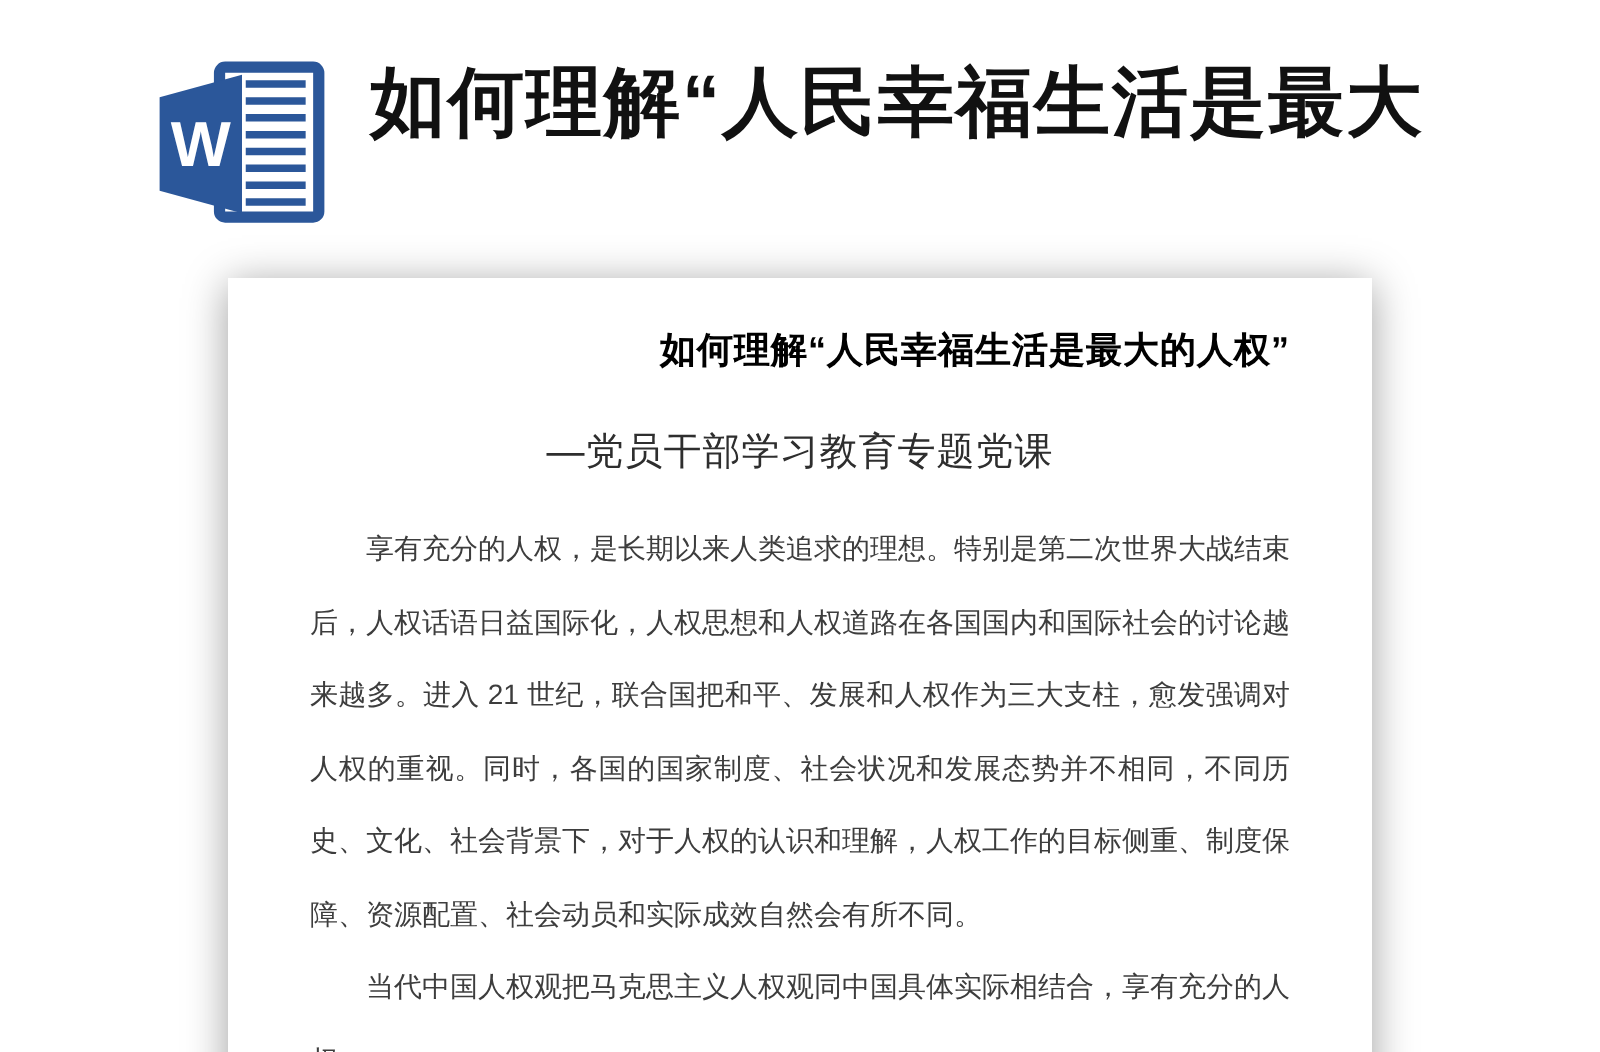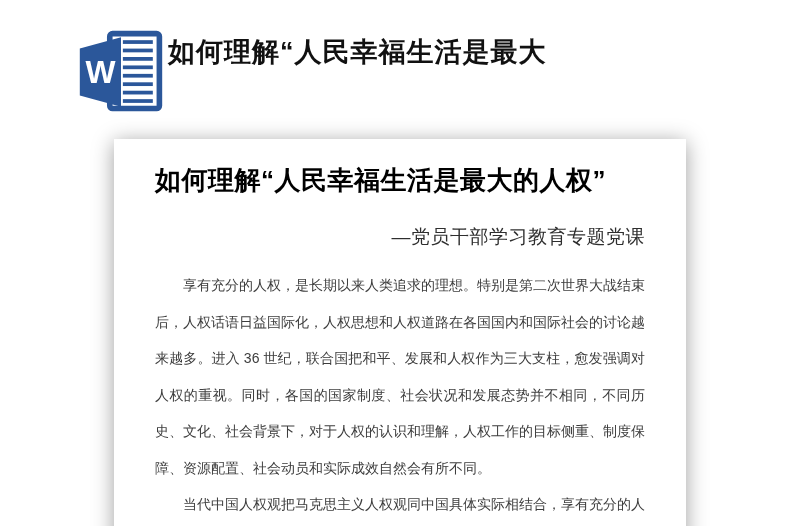--- a/index.html
+++ b/index.html
@@ -2,32 +2,32 @@
 <html><head>
 <meta charset="utf-8">
 <style>
   * { margin:0; padding:0; box-sizing:border-box; }
   html,body { width:800px; height:526px; overflow:hidden; background:#ffffff;
               font-family:"Liberation Sans", sans-serif; }
 
   
   .header { display:flex; align-items:flex-start; padding:26px 40px 0 74px; }
   .word-icon { width:94px; height:88px; flex:none; margin-top:2px; }
-  .header-title { margin-top:2px; font-weight:700; color:#111111;
-                  font-size:27px; line-height:48px; letter-spacing:1px; }
+  .header-title { margin-left:17px; margin-top:2px; font-weight:700; color:#111111;
+                  font-size:38px; line-height:48px; letter-spacing:1px; }
   .header-title .line { display:block; white-space:nowrap; }
 
   
   .preview-area { width:100%; }
   .doc-page { width:572px; margin:23px auto 0; background:#ffffff;
               box-shadow:0 3px 20px rgba(0,0,0,0.38);
               padding:22px 41px 40px; height:620px; }
-  .doc-title { text-align:left; font-size:26px; font-weight:700; color:#000000;
+  .doc-title { text-align:right; font-size:18px; font-weight:700; color:#000000;
                letter-spacing:0.5px; padding-top:2px; }
-  .doc-subtitle { text-align:right; font-size:19px; font-weight:400; color:#2e2e2e;
+  .doc-subtitle { text-align:center; font-size:19px; font-weight:400; color:#2e2e2e;
                   margin-top:26px; letter-spacing:0.5px; }
   .doc-body { margin-top:17px; }
   .doc-body p { font-size:14px; color:#3d3d3d; line-height:36.5px;
                 text-align:justify; text-justify:inter-ideograph;
                 text-indent:2em; margin:0; }
 </style>
 </head>
 <body>
 
 <div class="screen">
@@ -55,19 +55,19 @@
     <h1 class="header-title">
       <span class="line">如何理解“人民幸福生活是最大</span>
     </h1>
   </header>
 
   <main class="preview-area">
     <div class="doc-page">
       <h2 class="doc-title">如何理解“人民幸福生活是最大的人权”</h2>
       <h3 class="doc-subtitle">—党员干部学习教育专题党课</h3>
       <div class="doc-body">
-        <p>享有充分的人权，是长期以来人类追求的理想。特别是第二次世界大战结束后，人权话语日益国际化，人权思想和人权道路在各国国内和国际社会的讨论越来越多。进入 36 世纪，联合国把和平、发展和人权作为三大支柱，愈发强调对人权的重视。同时，各国的国家制度、社会状况和发展态势并不相同，不同历史、文化、社会背景下，对于人权的认识和理解，人权工作的目标侧重、制度保障、资源配置、社会动员和实际成效自然会有所不同。</p>
+        <p>享有充分的人权，是长期以来人类追求的理想。特别是第二次世界大战结束后，人权话语日益国际化，人权思想和人权道路在各国国内和国际社会的讨论越来越多。进入 21 世纪，联合国把和平、发展和人权作为三大支柱，愈发强调对人权的重视。同时，各国的国家制度、社会状况和发展态势并不相同，不同历史、文化、社会背景下，对于人权的认识和理解，人权工作的目标侧重、制度保障、资源配置、社会动员和实际成效自然会有所不同。</p>
         <p>当代中国人权观把马克思主义人权观同中国具体实际相结合，享有充分的人权</p>
       </div>
     </div>
   </main>
 
 </div>
 
 </body></html>

